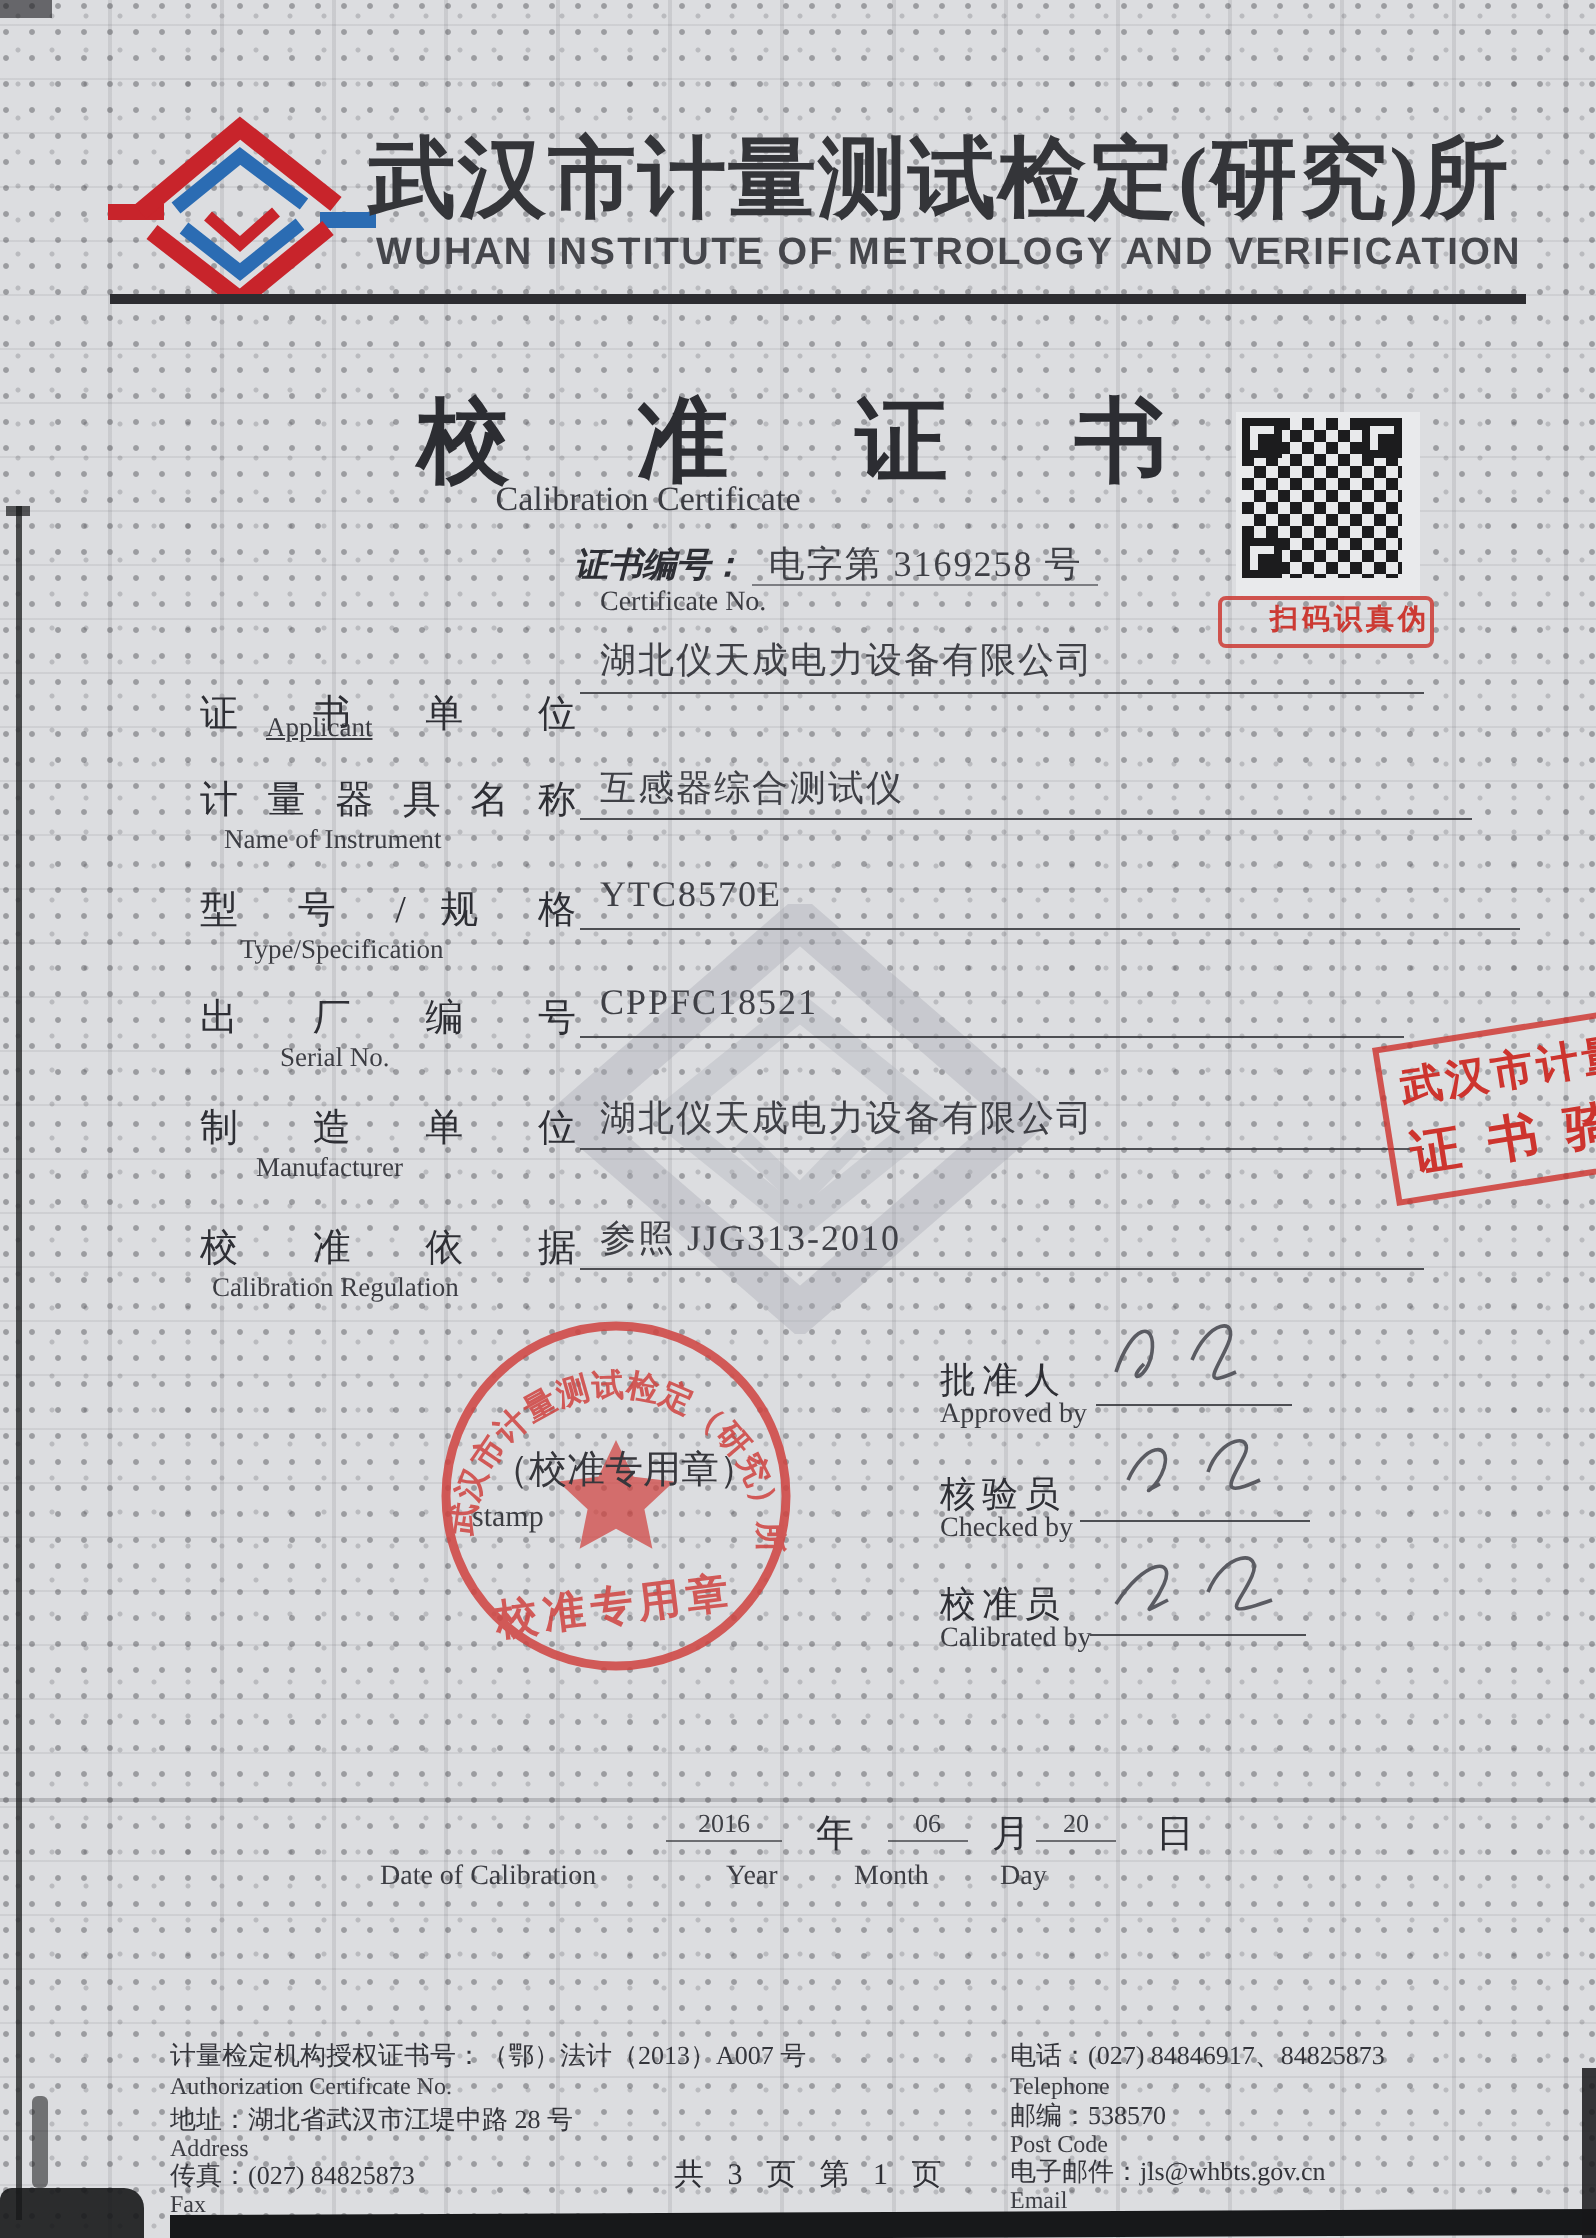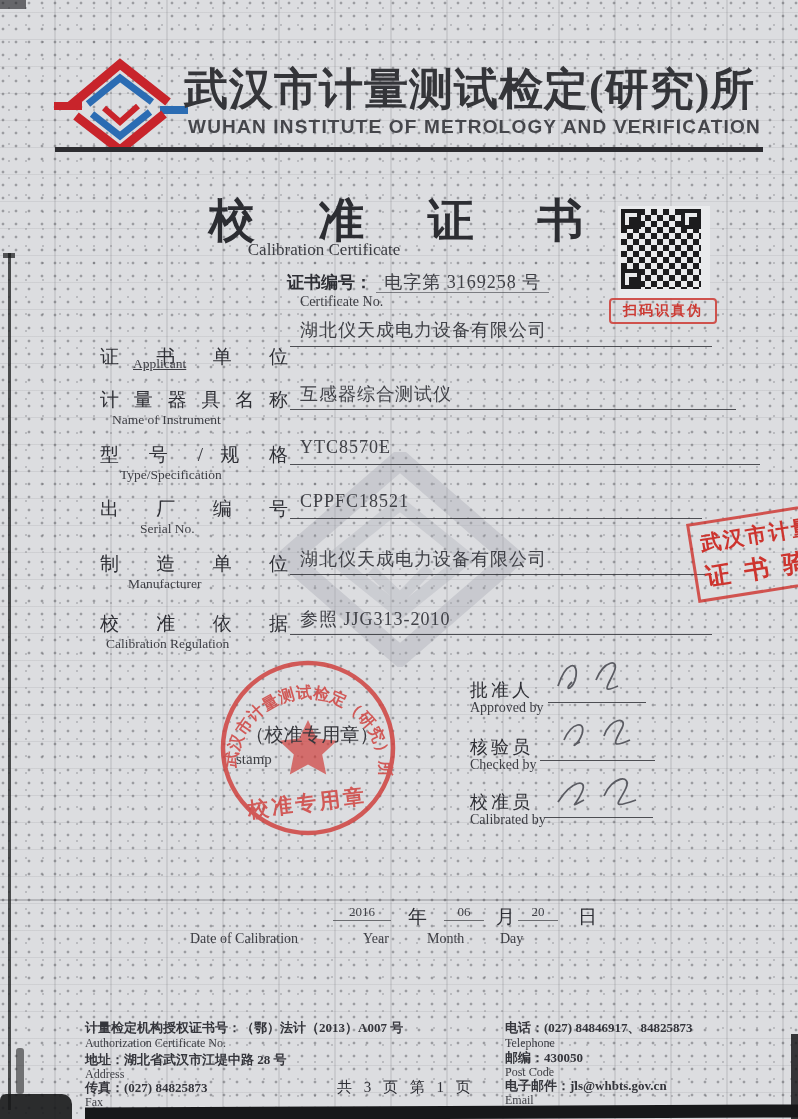--- a/index.html
+++ b/index.html
@@ -17,30 +17,30 @@
   .abs{position:absolute;}
   .cn-label{font-size:19px; color:#2e2f35; text-align:justify; text-align-last:justify;}
   .en-label{font-size:13.5px; color:#3c3d43;}
   .value{font-size:18px; color:#3f4046; letter-spacing:1px;}
   .fline{border-top:1.6px solid rgba(52,53,58,.85); height:0;}
   .inst-cn{font-size:44px; font-weight:700; color:#343539; letter-spacing:1px; white-space:nowrap;}
   .inst-en{font-size:19px; font-weight:600; color:#45464b; letter-spacing:1.2px; font-family:"Liberation Sans","DejaVu Sans",sans-serif; white-space:nowrap;}
   .doc-title{font-size:46px; font-weight:700; color:#2c2d32; letter-spacing:26px; text-align:center; white-space:nowrap;}
   .doc-sub{font-size:17px; color:#3b3c42; text-align:center;}
   .qr-caption{border:2px solid rgba(204,58,51,.85); border-radius:4px; color:#cc3a33;
-    font-size:14px; text-align:center; line-height:22px; letter-spacing:2px; font-weight:700;}
+    font-size:14px; text-align:right; line-height:22px; letter-spacing:2px; font-weight:700;}
   .seam-stamp{border:3px solid rgba(205,48,42,.8); transform:rotate(-9deg); transform-origin:left top;
     padding:5px 8px; color:#cd342e; background:rgba(255,255,255,.06);}
   .seam-l1{font-size:21px; font-weight:700; letter-spacing:2px; white-space:nowrap;}
   .seam-l2{font-size:25px; font-weight:700; letter-spacing:14px; white-space:nowrap; margin-top:3px;}
   .sig-label{font-size:18px; color:#2e2f35; letter-spacing:3px;}
   .sig-line{border-bottom:1.6px solid rgba(52,53,58,.85);}
   .date-val{font-size:13px; text-align:center; border-bottom:1.4px solid rgba(60,61,66,.7); color:#3f4046;}
   .date-unit{font-size:19px; color:#2e2f35;}
-  .foot-cn{font-size:13px; color:#34353b; white-space:nowrap;font-weight:bold;}
+  .foot-cn{font-size:13px; color:#34353b; white-space:nowrap;}
   .foot-en{font-size:12px; color:#3c3d43; white-space:nowrap;}
   .artifact{background:#17181a;}
   .crease{background:rgba(50,50,56,.22);}
 </style>
 </head>
 <body>
 
 <div class="page">
 
   <svg class="abs" style="left:52px; top:56px;" width="138" height="96" viewBox="0 0 138 96">
@@ -70,21 +70,21 @@
           <div style="width:8px;height:8px;background:#1c1c1e;margin:4px;"></div>
         </div>
       <div style="position:absolute; left:0; bottom:0; width:20px; height:20px; border:4px solid #1c1c1e; background:#e9eaec; box-sizing:border-box;">
           <div style="width:8px;height:8px;background:#1c1c1e;margin:4px;"></div>
         </div>
     </div>
   </div>
   <div class="abs qr-caption" style="left:609px; top:298px; width:104px; height:22px;">扫码识真伪</div>
 
   <div class="abs" style="left:287px; top:270px; font-size:17px; white-space:nowrap;">
-    <span style="font-weight:700; color:#2e2f35;">证书编号：</span>
+    <span style="font-weight:700; color:#2e2f35;font-style:italic;">证书编号：</span>
     <span class="value" style="border-bottom:1.4px solid rgba(60,61,66,.6); padding:0 8px;">电字第 3169258 号</span>
   </div>
   <div class="abs en-label" style="left:300px; top:294px; font-size:14px;">Certificate No.</div>
 
   <svg class="abs" style="left:275px; top:452px; opacity:.38;" width="250" height="215" viewBox="0 0 250 215">
     <path d="M125 8 L238 106 L125 204 L12 106 Z" fill="none" stroke="#a9abb4" stroke-width="20"></path>
     <path d="M125 52 L192 106 L125 160 L58 106 Z" fill="none" stroke="#b2b4bc" stroke-width="13"></path>
     <path d="M96 118 L125 146 L154 116" fill="none" stroke="#b2b4bc" stroke-width="11"></path>
   </svg>
 
@@ -177,21 +177,21 @@
 
   <div class="abs foot-cn" style="left:85px; top:1019px;">计量检定机构授权证书号：（鄂）法计（2013）A007 号</div>
   <div class="abs foot-en" style="left:85px; top:1036px;">Authorization Certificate No.</div>
   <div class="abs foot-cn" style="left:85px; top:1051px;">地址：湖北省武汉市江堤中路 28 号</div>
   <div class="abs foot-en" style="left:85px; top:1067px;">Address</div>
   <div class="abs foot-cn" style="left:85px; top:1079px;">传真：(027) 84825873</div>
   <div class="abs foot-en" style="left:85px; top:1095px;">Fax</div>
 
   <div class="abs foot-cn" style="left:505px; top:1019px;">电话：(027) 84846917、84825873</div>
   <div class="abs foot-en" style="left:505px; top:1036px;">Telephone</div>
-  <div class="abs foot-cn" style="left:505px; top:1049px;">邮编：430050</div>
+  <div class="abs foot-cn" style="left:505px; top:1049px;">邮编：538570</div>
   <div class="abs foot-en" style="left:505px; top:1065px;">Post Code</div>
   <div class="abs foot-cn" style="left:505px; top:1077px;">电子邮件：jls@whbts.gov.cn</div>
   <div class="abs foot-en" style="left:505px; top:1093px;">Email</div>
 
   <div class="abs" style="left:337px; top:1078px; font-size:15px; letter-spacing:4px; color:#2f3036;">共 3 页 第 1 页</div>
 
   <div class="abs artifact" style="left:0; top:0; width:26px; height:9px; opacity:.6;"></div>
   <div class="abs artifact" style="left:8px; top:253px; width:3px; height:857px; opacity:.75;"></div>
   <div class="abs artifact" style="left:3px; top:253px; width:12px; height:5px; opacity:.7;"></div>
   <div class="abs artifact" style="left:16px; top:1048px; width:8px; height:46px; opacity:.55; border-radius:3px;"></div>

